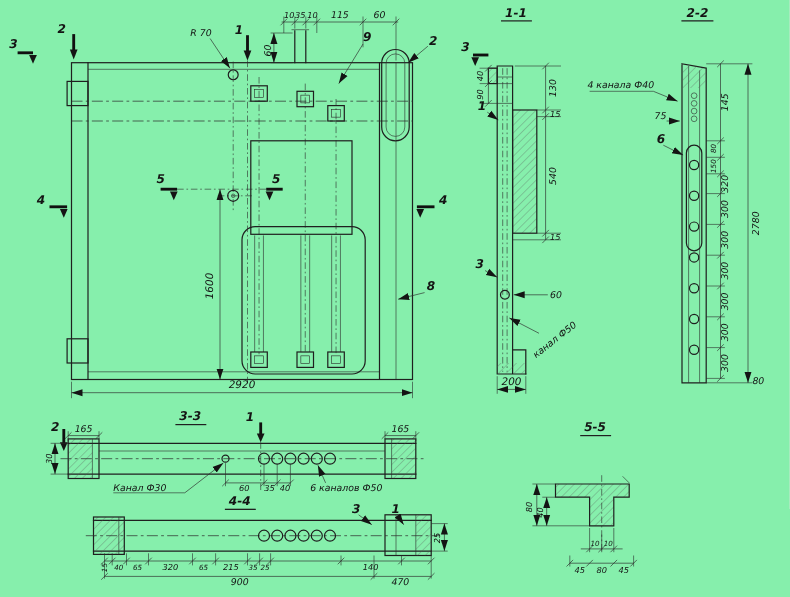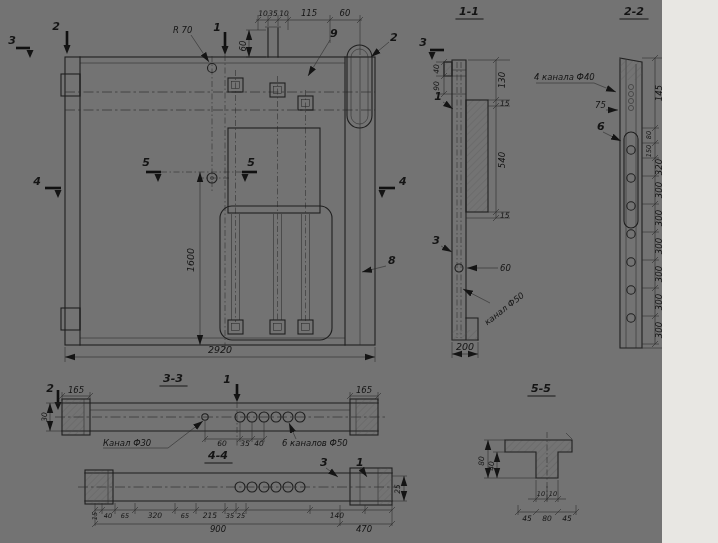--- a/index.html
+++ b/index.html
@@ -1,16 +1,16 @@
 <!DOCTYPE html>
 <html><head>
 <meta charset="utf-8">
 <style>
   html,body{margin:0;padding:0;background:#e8e7e3;}
-  .sheet{width:662px;height:543px;background:#737373;position:relative;overflow:hidden;}
+  .sheet{width:718px;height:543px;background:#86efac;position:relative;overflow:hidden;}
   svg{display:block;}
   .ln{stroke:#1f1f1f;stroke-width:1.1;fill:none;stroke-linecap:square;}
   .lt{stroke:#2b2b2b;stroke-width:0.55;fill:none;}
   .dim{stroke:#2b2b2b;stroke-width:0.6;fill:none;}
   .dd{stroke:#2b2b2b;stroke-width:0.65;fill:none;stroke-dasharray:10 3 2.5 3;}
   .dd2{stroke:#2b2b2b;stroke-width:0.55;fill:none;stroke-dasharray:6 2.5 1.5 2.5;}
   .flag{stroke:#101010;stroke-width:2.6;fill:none;}
   .hf{stroke:none;}
   .arrhead{fill:#141414;stroke:none;}
   text{font-family:"DejaVu Sans","Liberation Sans",sans-serif;fill:#141414;font-style:italic;}

